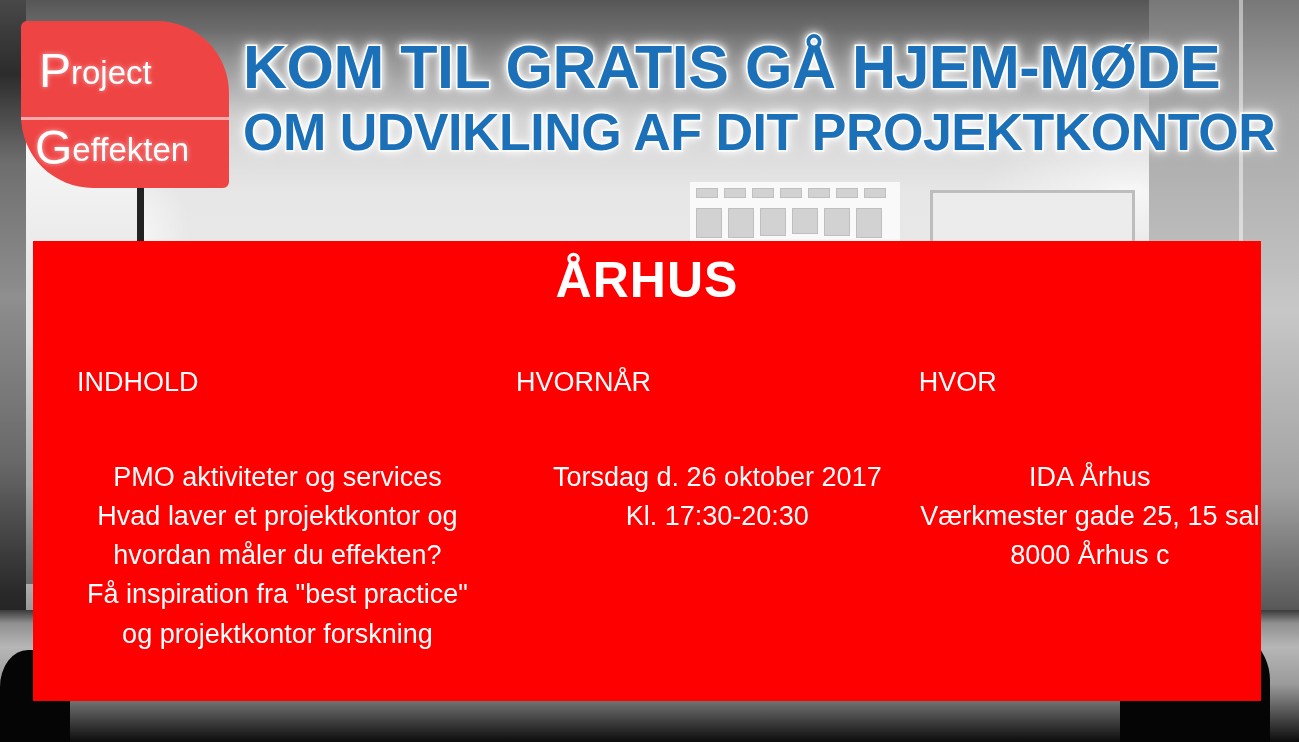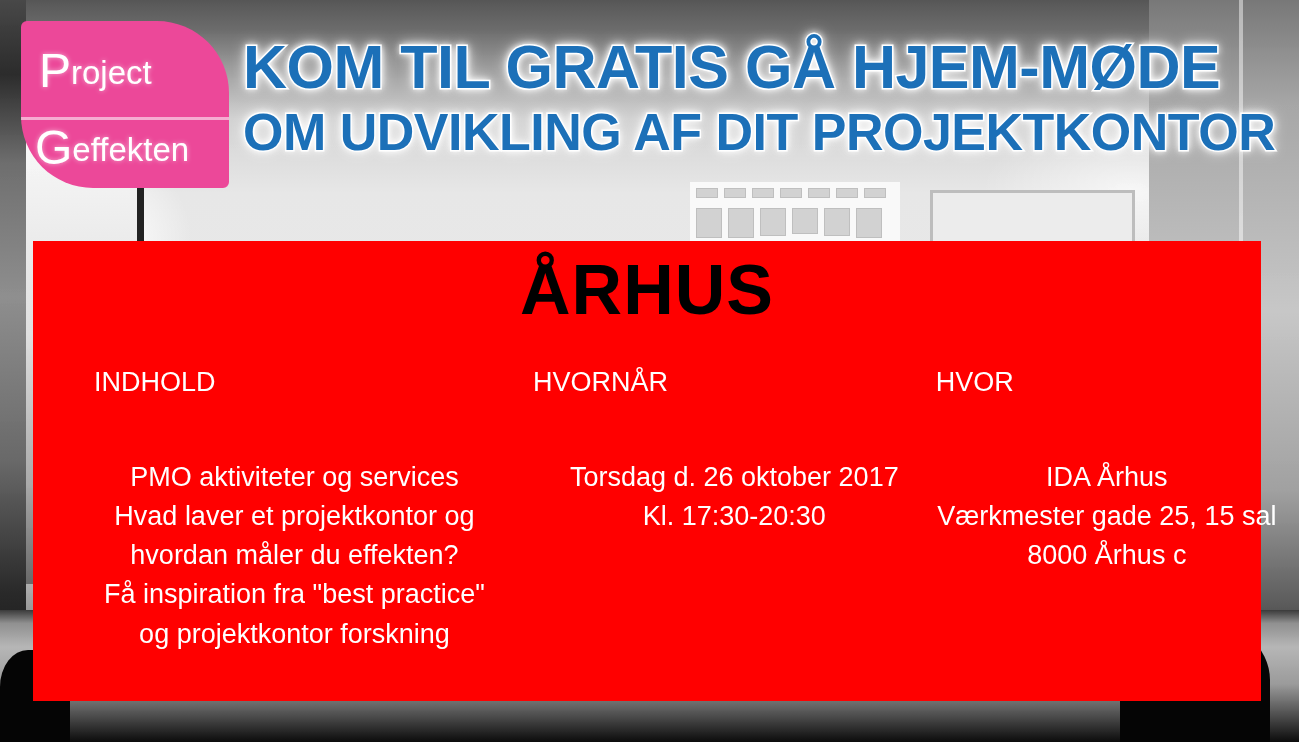--- a/index.html
+++ b/index.html
@@ -136,21 +136,21 @@
     position: absolute;
     background: #0a0a0a;
     border-radius: 50% 50% 0 0;
   }
 
   
   .logo {
     position: absolute;
     left: 21px; top: 21px;
     width: 208px; height: 167px;
-    background: #ec4899;
+    background: #ef4444;
     border-radius: 6px 72px 6px 72px;
     z-index: 5;
   }
   .logo-row {
     position: absolute;
     left: 0; width: 208px;
     color: #ffffff;
     white-space: nowrap;
     text-shadow: 0 0 5px rgba(255,255,255,0.55);
   }
@@ -204,30 +204,30 @@
     width: 1228px; height: 460px;
     background: #ff0000;
     z-index: 6;
   }
 
   .panel-title {
     position: absolute;
     left: 0; top: 14px;
     width: 1228px;
     text-align: center;
-    font-size: 70px;
+    font-size: 50px;
     font-weight: bold;
-    color: #000000;
+    color: #ffffff;
     letter-spacing: 1px;
     line-height: 1;
   }
 
   .columns {
     position: absolute;
-    left: 17px; top: 128px;
+    left: 0; top: 128px;
     width: 1228px;
     display: flex;
     padding-left: 28px;
   }
   .col { color: #ffffff; }
   .col-1 { width: 440px; padding-left: 16px; }
   .col-2 { width: 426px; margin-left: 38px; }
   .col-3 { width: 362px; }
 
   .col-head {

